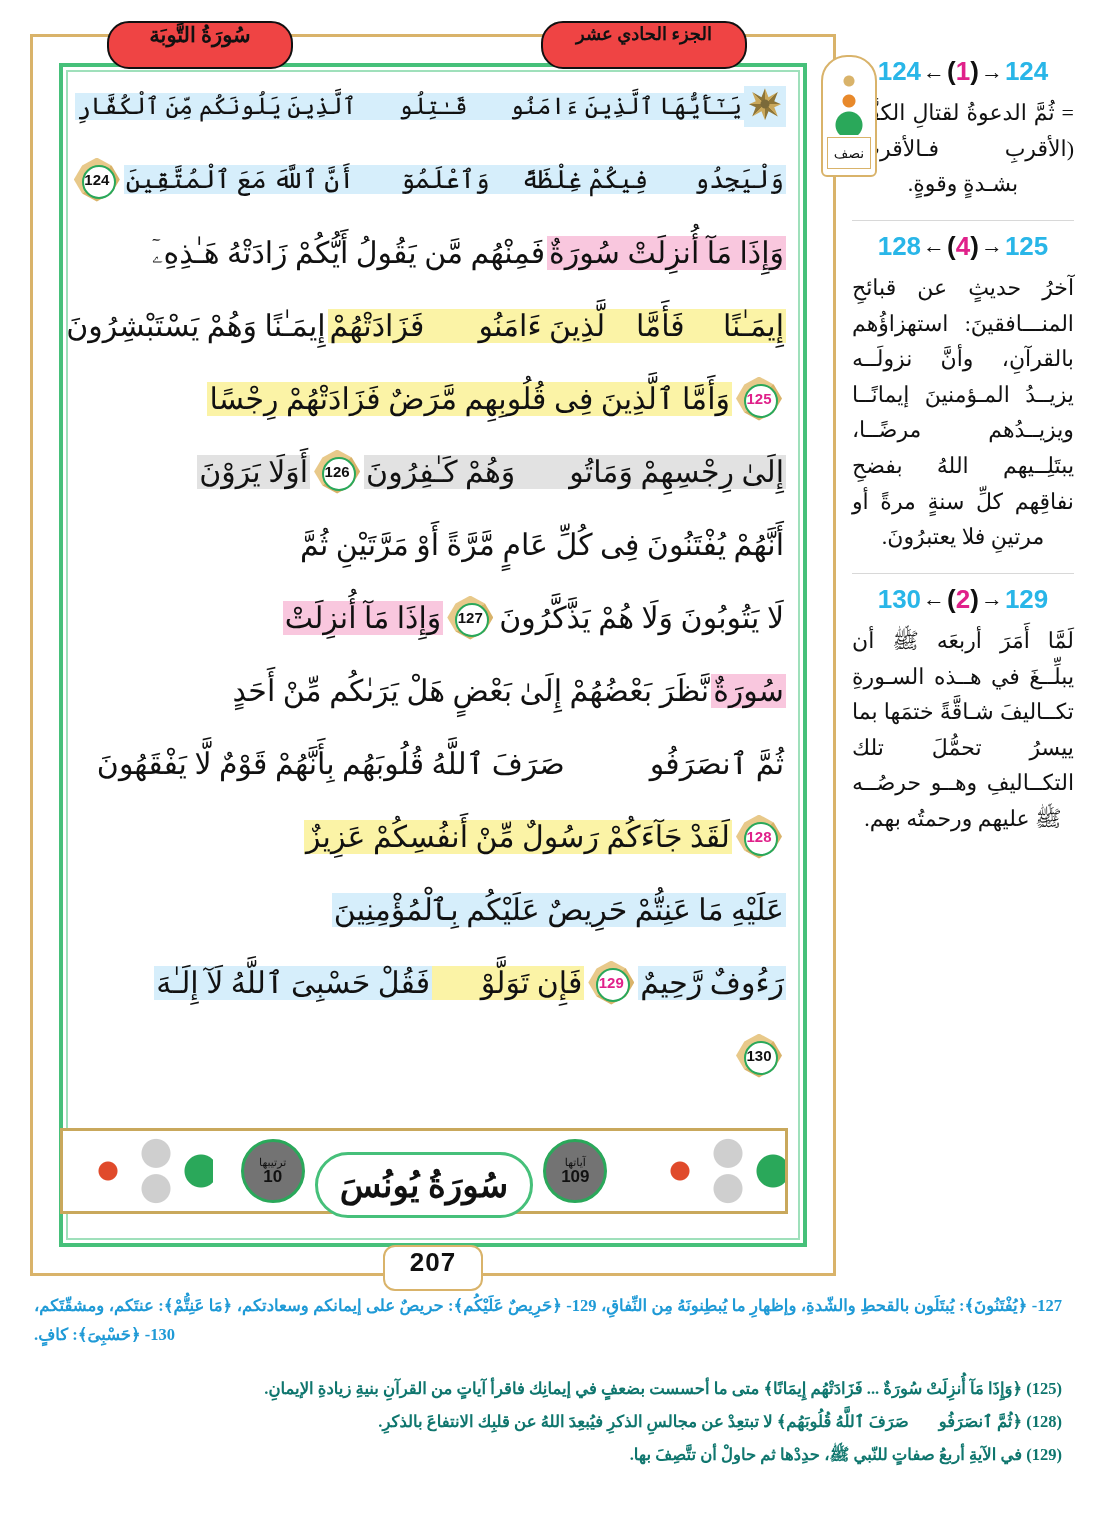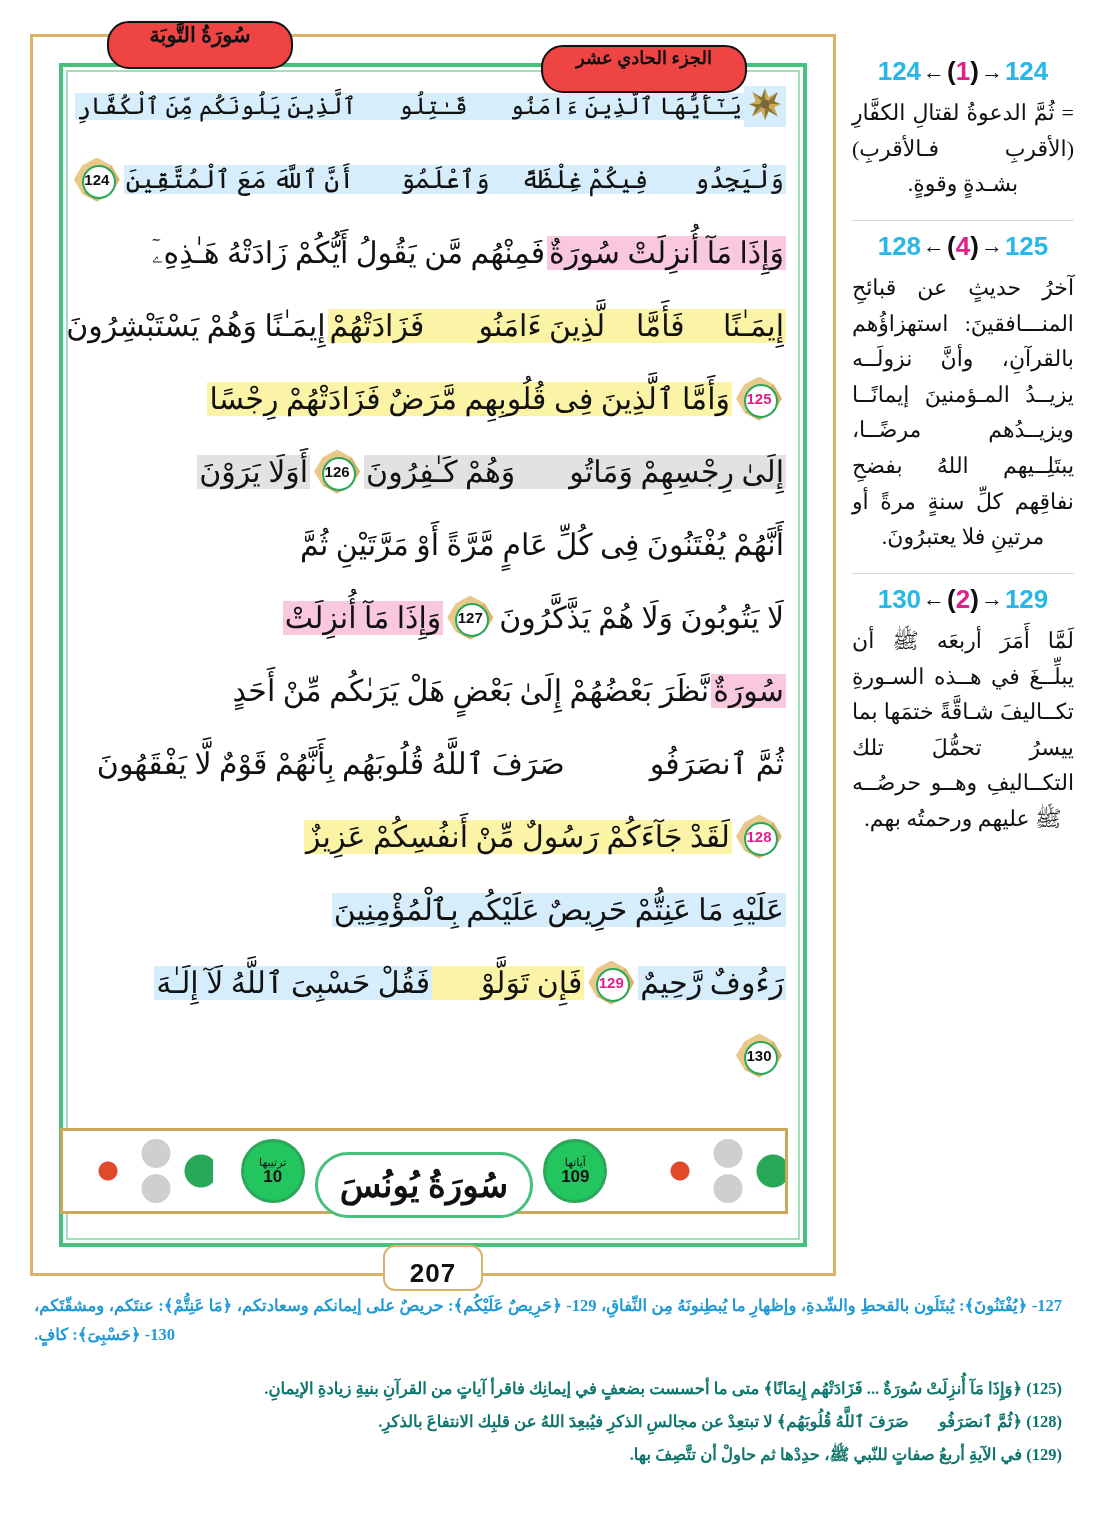--- a/index.html
+++ b/index.html
@@ -71,28 +71,28 @@
   
   .cartouche{
     position:absolute;top:-16px;
     background:#ef4444;border:2.5px solid #111;border-radius:22px;
     height:44px;display:flex;align-items:flex-start;justify-content:center;
     padding:0 16px;z-index:40;
     font-family:"Liberation Serif",serif;
     font-size:21px;font-weight:700;direction:rtl;white-space:nowrap;
   }
   .cartouche.surah{left:74px;width:150px;}
-  .cartouche.juz{right:86px;width:170px;font-size:18px;margin-top:24px;}
+  .cartouche.juz{right:86px;width:170px;font-size:18px;}
 
   
   .page-num{
     position:absolute;left:50%;transform:translateX(-50%);
     bottom:-18px;width:96px;height:42px;
     background:#fff;border:2px solid #d9b36a;border-radius:12px;
-    display:flex;align-items:flex-end;justify-content:center;
+    display:flex;align-items:flex-start;justify-content:center;
     font-size:26px;font-weight:700;letter-spacing:1px;z-index:40;
     font-family:"Liberation Sans",sans-serif;
   }
 
   
   .nisf-tab{
     position:absolute;right:-44px;top:18px;width:56px;height:122px;
     background:#fff;border:2px solid #d9b36a;
     border-radius:26px 26px 6px 6px;
     z-index:45;display:flex;flex-direction:column;
@@ -179,21 +179,21 @@
       radial-gradient(circle at 62% 28%, #cfcfcf 0 14px, transparent 15px),
       radial-gradient(circle at 62% 72%, #cfcfcf 0 14px, transparent 15px),
       radial-gradient(circle at 92% 50%, #2aa85a 0 16px, transparent 17px),
       #fff;
   }
   .banner-core{
     flex:1;height:100%;display:flex;align-items:center;justify-content:center;
     gap:10px;direction:rtl;
   }
   .banner-badge{
-    width:58px;height:58px;border-radius:50%;background:#22c55e;
+    width:58px;height:58px;border-radius:50%;background:#737373;
     border:3px solid #2aa85a;
     display:flex;flex-direction:column;align-items:center;justify-content:center;
     flex:none;line-height:1.1;
   }
   .banner-badge .lbl{font-size:11px;direction:rtl;}
   .banner-badge .val{font-size:17px;font-weight:700;font-family:"Liberation Sans",sans-serif;}
   .banner-title{
     font-size:34px;font-weight:700;direction:rtl;padding:0 22px;
     border:3px solid #46c07a;border-radius:34px;background:#fff;
     height:60px;display:flex;align-items:center;margin-top:28px;
@@ -252,20 +252,26 @@
       <div class="frame-inner2"></div>
     </div>
 
     <div class="cartouche surah">
       <span>سُورَةُ التَّوبَة</span>
     </div>
     <div class="cartouche juz">
       <span>الجزء الحادي عشر</span>
     </div>
 
+    <div class="nisf-tab">
+      <div class="nisf-orn"></div>
+      <div class="nisf-box">
+        <span>نصف</span>
+      </div>
+    </div>
 
     <div class="page-num">
       <span>207</span>
     </div>
   </div>
 
   <div class="text-area" id="text-area">
       <div class="aya-line" style="font-size: 23.5px;">
         <span class="seg hl-blue"><span class="star-glyph"></span></span>
         <span class="seg hl-blue">يَـٰٓأَيُّهَا ٱلَّذِينَ ءَامَنُوا۟ قَـٰتِلُوا۟ ٱلَّذِينَ يَلُونَكُم مِّنَ ٱلْكُفَّارِ</span>

